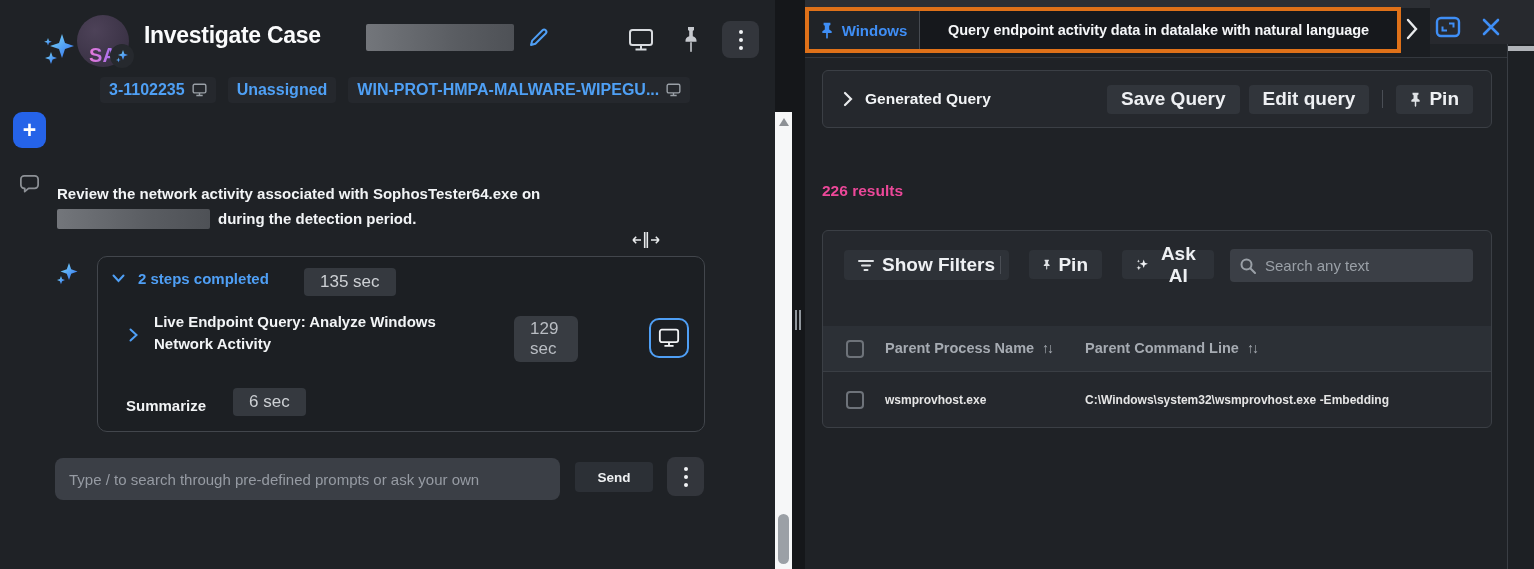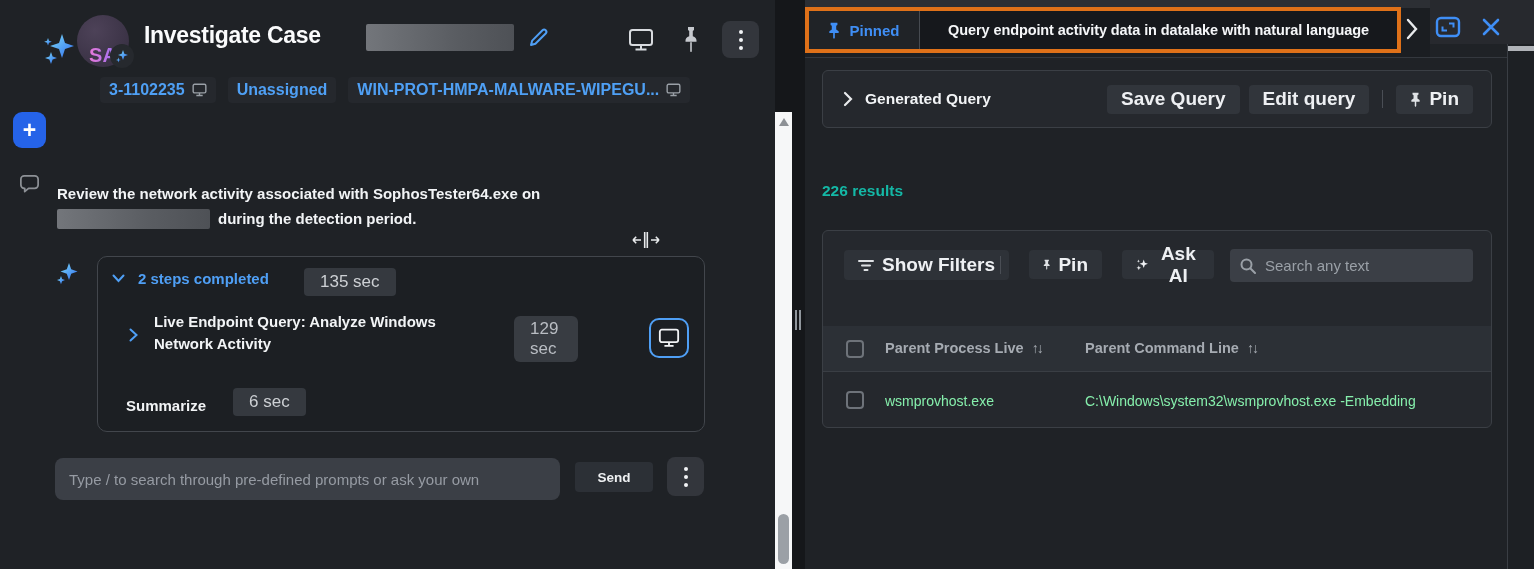--- a/index.html
+++ b/index.html
@@ -100,42 +100,42 @@
   .card { background:#25282d; border:1px solid #3b3f45; border-radius:6px; }
   #gq-card { left:17px; top:70px; width:670px; height:58px; display:flex; align-items:center; }
   #gq-title { color:#f2f4f6; font-size:15.5px; font-weight:bold; margin-left:12px; }
   #gq-buttons { margin-left:auto; margin-right:18px; display:flex; align-items:center; gap:9px; }
   .dark-button { height:29px; background:#31353b; border:none; border-radius:4px; color:#eef0f3;
            font-size:19px; font-weight:bold; padding:0 14px; display:inline-flex;
            align-items:center; gap:8px; cursor:pointer; font-family:"Liberation Sans", sans-serif; }
   .btn-sep { width:1px; height:18px; background:#4a4e55; margin:0 4px; }
 
   #results-line { left:17px; top:182px; display:flex; align-items:baseline; gap:12px; }
-  #results-count { color:#14b8a6; font-size:15.5px; font-weight:bold; }
+  #results-count { color:#ec4899; font-size:15.5px; font-weight:bold; }
   #results-range { color:#9aa0a7; font-size:15px; }
 
   #table-card { left:17px; top:230px; width:670px; height:198px; overflow:hidden; }
   #tc-toolbar { position:absolute; left:0; top:0; width:668px; height:70px; }
   #show-filters-button { position:absolute; left:21px; top:19px; height:30px; background:#2e3238; }
   #tb-sep { position:absolute; left:177px; top:25px; width:1px; height:18px; background:#4a4e55; }
   #pin-button2 { position:absolute; left:206px; top:19px; width:73px; justify-content:center; background:#2e3238; }
   #askai-button { position:absolute; left:299px; top:19px; width:92px; justify-content:center; background:#2e3238; }
   #search-box { position:absolute; left:407px; top:18px; width:243px; height:33px; background:#3b3f46;
            border-radius:4px; display:flex; align-items:center; padding:0 10px; gap:9px; }
   #search-input { flex:1; background:transparent; border:none; color:#bef264; font-size:15px;
            font-family:"Liberation Sans", sans-serif; min-width:0; }
   #search-input::placeholder { color:#9aa0a7; }
 
   #table-header { position:absolute; left:0; top:95px; width:668px; height:46px; background:#2c3036;
            border-bottom:1px solid #3a3e44; }
   .th-label { color:#a6abb2; font-size:14.5px; font-weight:bold; display:inline-flex; gap:8px; align-items:center; }
   .sort-glyph { color:#a6abb2; font-size:14px; letter-spacing:-2px; font-weight:normal; }
   .checkbox { width:18px; height:18px; border:2px solid #6e737a; border-radius:4px; background:transparent; cursor:pointer; }
   #table-row { position:absolute; left:0; top:141px; width:668px; height:56px; }
-  .cell-text { color:#86efac; font-size:14px; font-weight:normal; white-space:nowrap; }
+  .cell-text { color:#e5e5e5; font-size:12px; font-weight:bold; white-space:nowrap; }
 
   svg { display:block; }
 </style>
 </head>
 <body>
 
 <svg width="0" height="0" style="position:absolute">
   <defs>
     <linearGradient id="sparkGrad" x1="0" y1="0" x2="1" y2="1">
       <stop offset="0" stop-color="#7ddcf7"></stop>
@@ -295,21 +295,21 @@
     <div class="abs" id="rp-topstrip"></div>
     <div class="abs" id="rp-tabstrip"></div>
     <div class="abs" id="rp-icons-area"></div>
     <div class="abs" id="rp-seam"></div>
 
     <div class="abs" id="pinned-tab-box">
       <div id="pinned-seg">
         <svg width="12" height="17" viewBox="0 0 14 20" fill="#3f8ef5">
           <path d="M3 1 h8 v2.4 l-1.4 1 v4.4 l2.9 2 v2.2 H8 v5.5 L7 20 l-1 -1.5 v-5.5 H1.5 v-2.2 l2.9 -2 V4.4 L3 3.4 Z"></path>
         </svg>
-        <span id="pinned-label">Pinned</span>
+        <span id="pinned-label">Windows</span>
       </div>
       <div class="seg-divider"></div>
       <div id="tab-title-seg">Query endpoint activity data in datalake with natural language</div>
     </div>
 
     <span class="abs icon-btn" id="tab-next-button">
       <svg width="14" height="24" viewBox="0 0 14 24" fill="none" stroke="#e8eaec" stroke-width="2.4" stroke-linecap="round">
           <path d="M3 3 L11 12 L3 21"></path>
         </svg>
     </span>
@@ -384,21 +384,21 @@
             <circle cx="6.5" cy="6.5" r="5"></circle>
               <path d="M10.5 10.5 L15 15" stroke-linecap="round"></path>
           </svg>
           <input id="search-input" placeholder="Search any text" style="">
         </div>
       </div>
 
       <div id="table-header">
         <span class="checkbox abs" style="left:23px;top:14px;"></span>
         <span class="th-label abs" style="left:62px;top:14px;">
-          <span>Parent Process Live</span>
+          <span>Parent Process Name</span>
           <span class="sort-glyph">↑↓</span>
         </span>
         <span class="th-label abs" style="left:262px;top:14px;">
           <span>Parent Command Line</span>
           <span class="sort-glyph">↑↓</span>
         </span>
       </div>
 
       <div id="table-row">
         <span class="checkbox abs" style="left:23px;top:19px;"></span>

